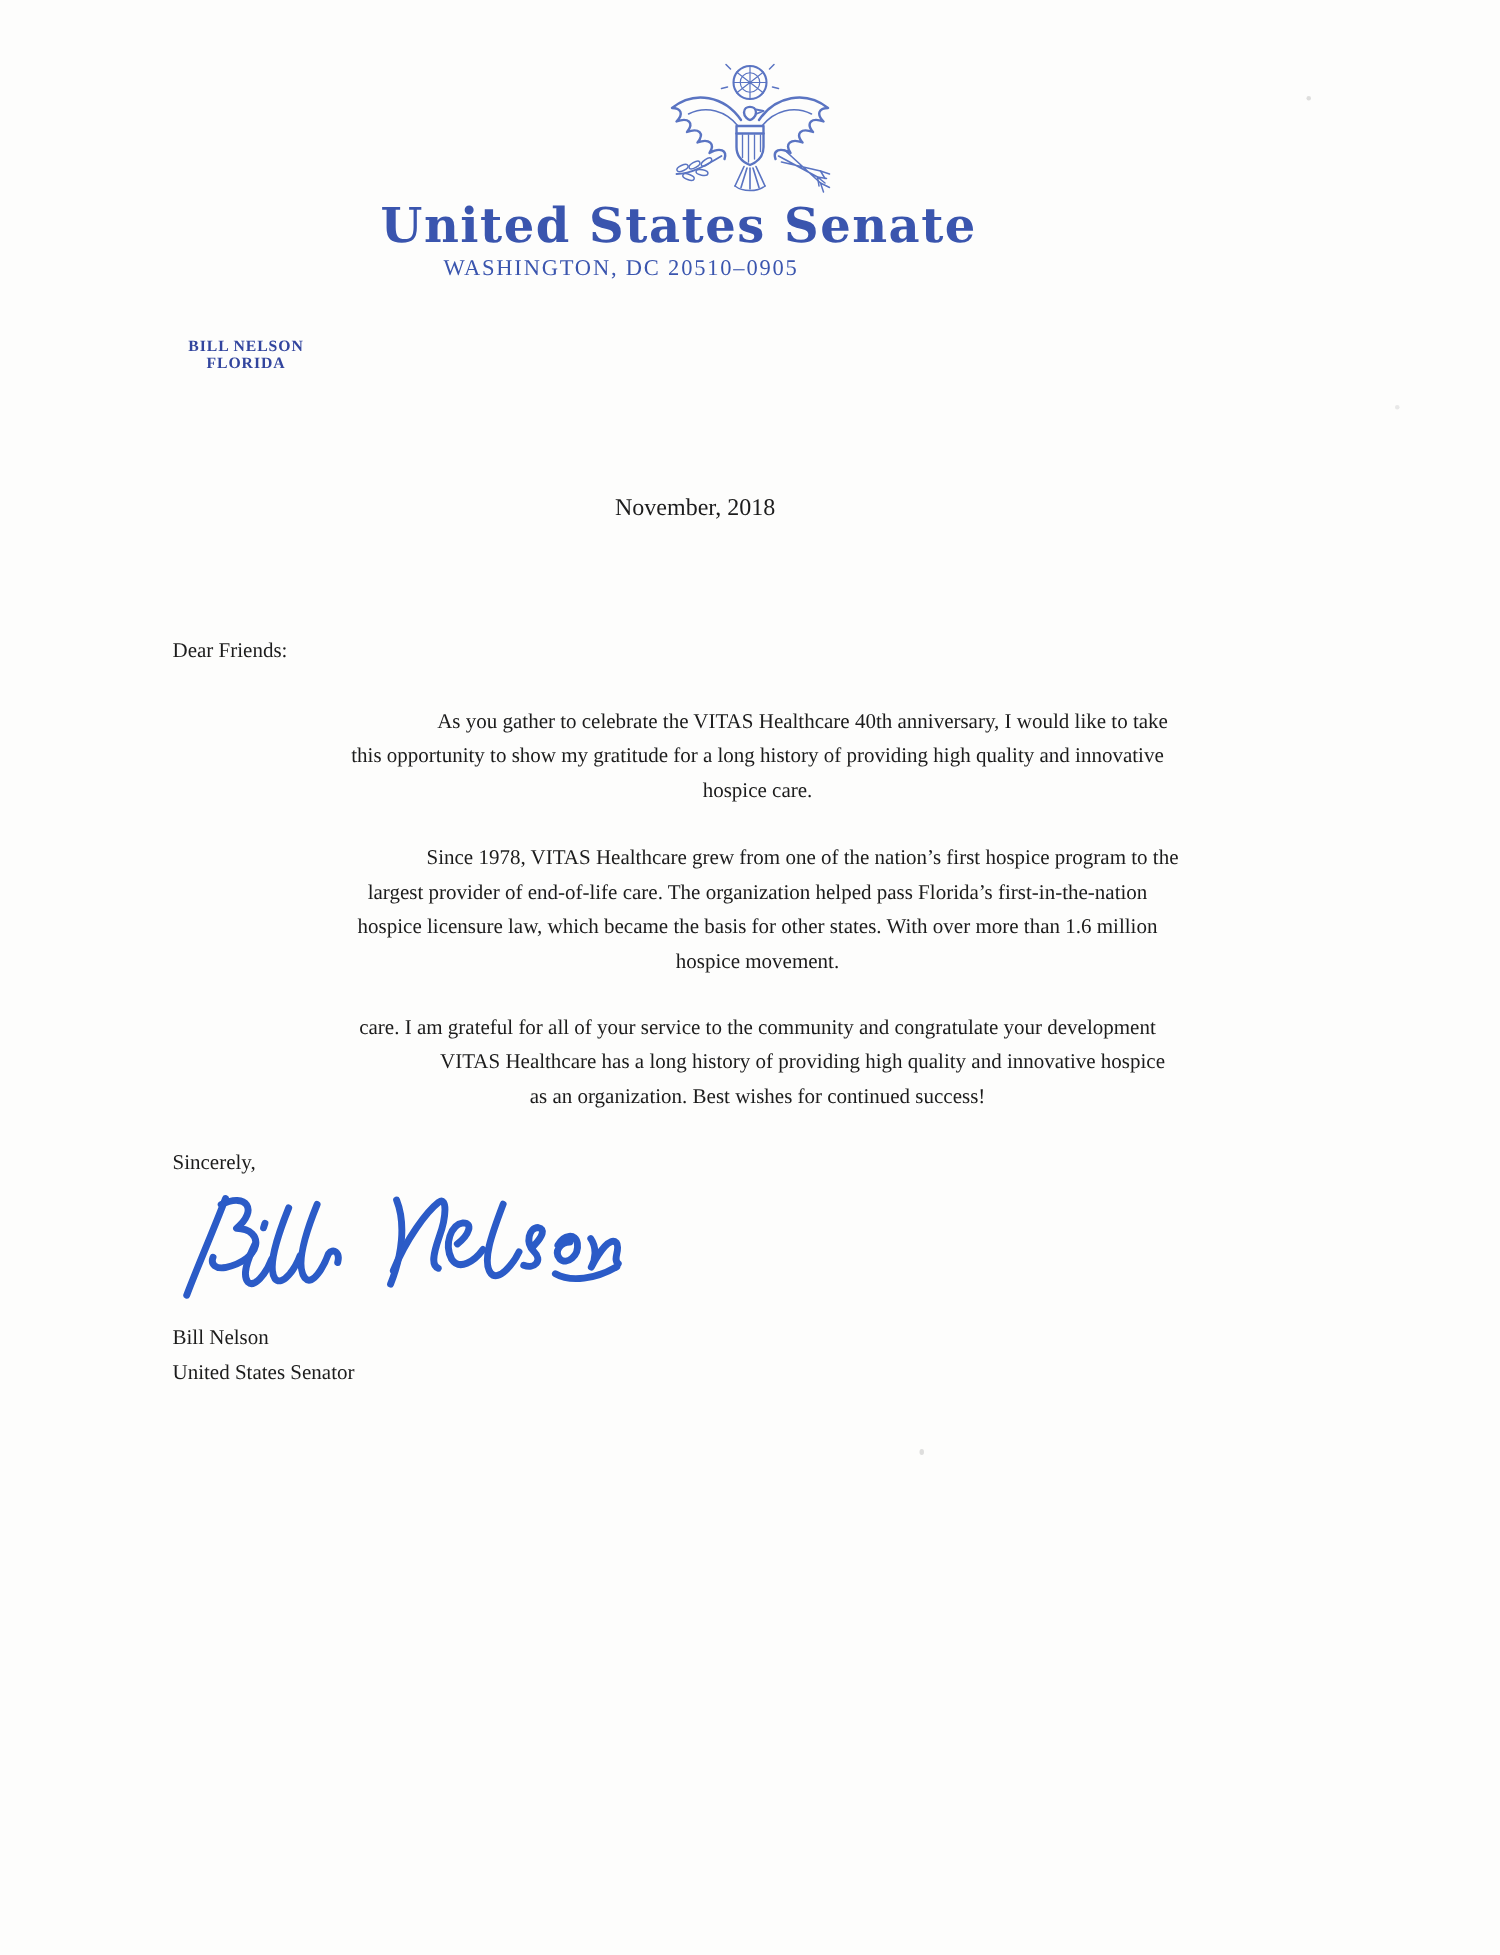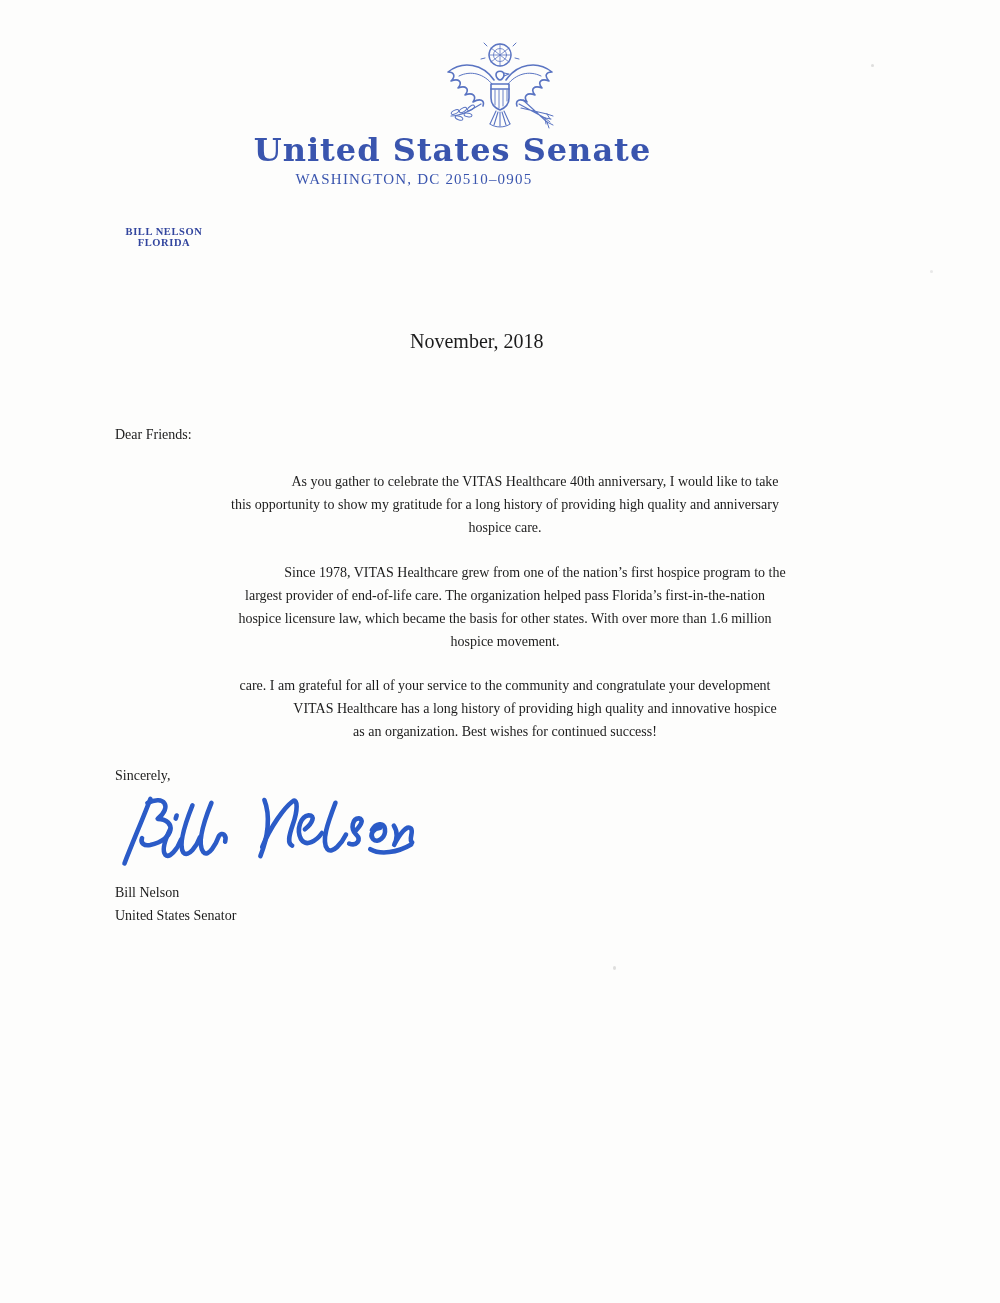--- a/index.html
+++ b/index.html
@@ -43,21 +43,21 @@
     font-size: 10.5px;
     font-weight: bold;
     letter-spacing: 0.6px;
     color: #32459e;
     line-height: 10.5px;
   }
 
   
   .date {
     position: absolute; top: 330px; left: 410px;
-    font-size: 20px;
+    font-size: 16px;
   }
   .body {
     position: absolute; top: 423px; left: 115px; width: 780px;
     font-size: 14px; line-height: 23px;
   }
   .line { display: block; white-space: nowrap; text-align: center; }
   .indent { padding-left: 60px; }
   .para-1 { margin-top: 24px; }
   .para-2 { margin-top: 22px; }
   .para-3 { margin-top: 21px; }
@@ -123,21 +123,21 @@
     <div>FLORIDA</div>
   </div>
 
   <div class="date">November, 2018</div>
 
   <div class="body">
     <div class="salutation">Dear Friends:</div>
 
     <div class="para-1">
       <span class="line indent">As you gather to celebrate the VITAS Healthcare 40th anniversary, I would like to take</span>
-      <span class="line">this opportunity to show my gratitude for a long history of providing high quality and anniversary</span>
+      <span class="line">this opportunity to show my gratitude for a long history of providing high quality and innovative</span>
       <span class="line">hospice care.</span>
     </div>
 
     <div class="para-2">
       <span class="line indent">Since 1978, VITAS Healthcare grew from one of the nation’s first hospice program to the</span>
       <span class="line">largest provider of end-of-life care. The organization helped pass Florida’s first-in-the-nation</span>
       <span class="line">hospice licensure law, which became the basis for other states. With over more than 1.6 million</span>
       <span class="line">hospice movement.</span>
     </div>
 

